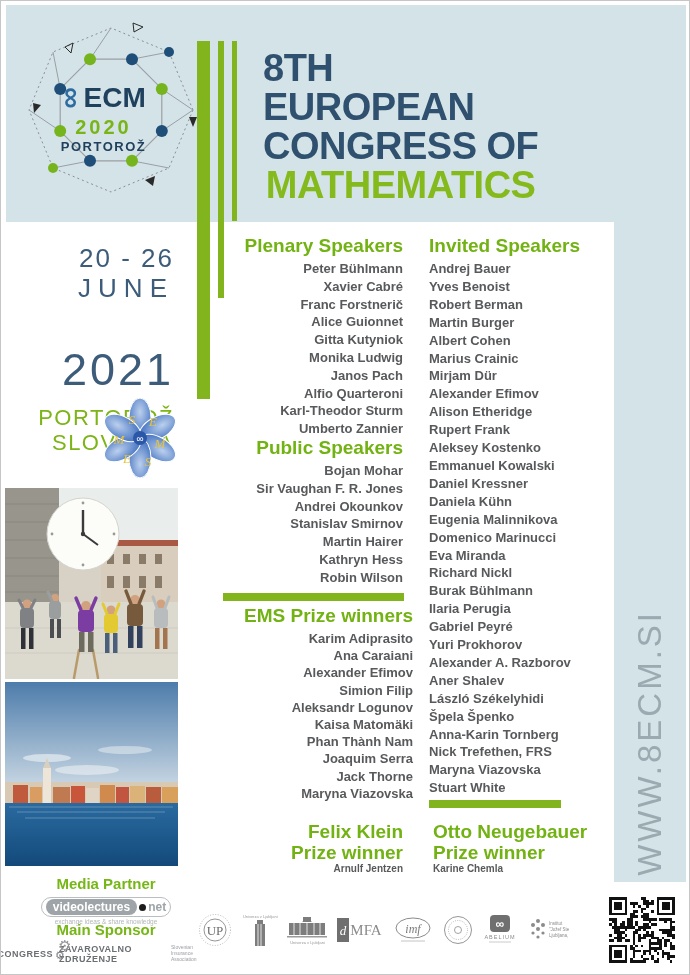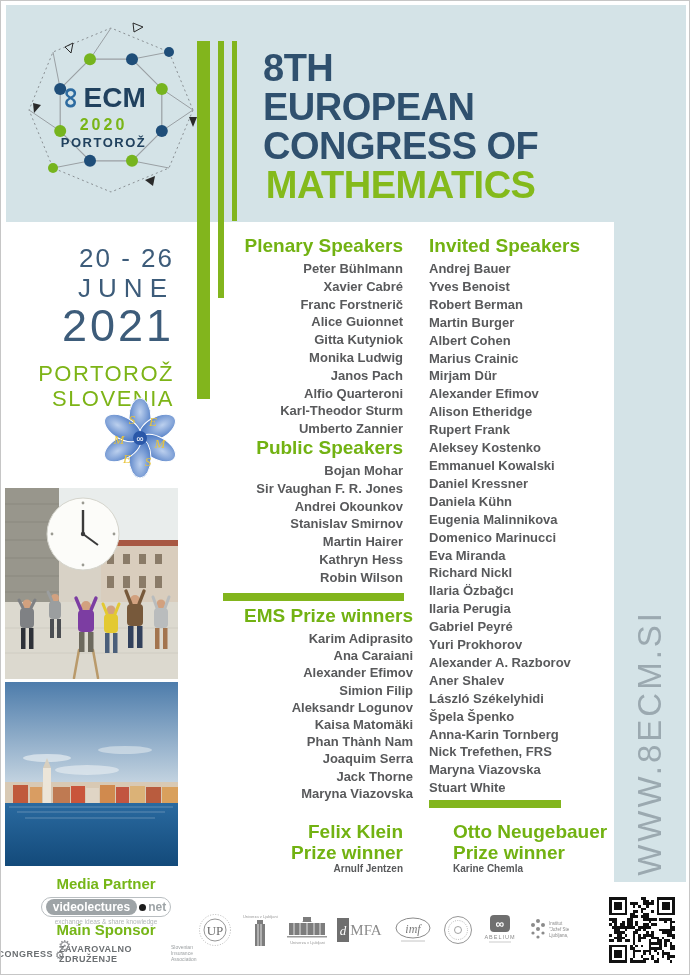--- a/index.html
+++ b/index.html
@@ -5,40 +5,40 @@
   html,body{margin:0;padding:0;background:#fff;}
   .page{position:relative;width:690px;height:975px;background:#fff;border:1px solid #c6c6c6;
         box-sizing:border-box;overflow:hidden;font-family:"Liberation Sans",sans-serif;}
   
   .header{position:absolute;left:5px;top:4px;width:680px;height:217px;background:#d4e3e7;}
   .octagon-svg{position:absolute;left:15px;top:12px;}
   .logo-center{position:absolute;left:40px;top:78px;width:115px;text-align:center;line-height:1;}
   .logo-row{display:flex;align-items:center;justify-content:center;gap:1px;}
   .logo-inf{display:inline-block;transform:rotate(90deg);color:#2d6ba0;font-size:30px;font-weight:bold;}
   .logo-ecm{color:#20415e;font-size:28px;font-weight:bold;letter-spacing:0;}
-  .logo-year{margin-top:4px;color:#79b517;font-size:16px;font-weight:bold;letter-spacing:3px;}
+  .logo-year{margin-top:4px;color:#79b517;font-size:20px;font-weight:bold;letter-spacing:3px;}
   .logo-city{margin-top:3px;color:#20415e;font-size:13px;font-weight:bold;letter-spacing:1.5px;}
   .title{position:absolute;left:257px;top:44px;font-size:38px;line-height:39px;font-weight:bold;
          color:#2f506e;letter-spacing:-0.5px;}
   .title .accent{color:#84ba1b;text-align:center;}
   
   .gbar{position:absolute;background:#82b51d;z-index:5;}
   .gbar1{left:196px;top:40px;width:13px;height:358px;}
   .gbar2{left:217px;top:40px;width:6px;height:257px;}
   .gbar3{left:231px;top:40px;width:5px;height:180px;}
   
   .right-strip{position:absolute;left:613px;top:221px;width:72px;height:660px;background:#d4e3e7;
                display:flex;flex-direction:column;align-items:center;justify-content:flex-end;}
   .vtext{writing-mode:vertical-rl;transform:rotate(180deg);color:#9ba9b0;font-size:33px;
          letter-spacing:3px;margin-bottom:6px;}
   
   .dates{position:absolute;left:8px;top:242px;width:165px;text-align:right;color:#3d5c7a;}
   .d1{font-size:26px;letter-spacing:2px;line-height:30px;}
   .d2{font-size:26px;letter-spacing:7px;line-height:30px;}
-  .dyear{font-size:45px;letter-spacing:3px;line-height:46px;}
+  .dyear{font-size:45px;letter-spacing:3px;line-height:46px;margin-top:44px;}
   .dloc{color:#7db417;font-size:22px;letter-spacing:1.5px;line-height:25px;}
   .dloc.first{margin-top:12px;}
   
   .photo1{position:absolute;left:4px;top:487px;}
   .photo2{position:absolute;left:4px;top:681px;}
   .ems-logo{position:absolute;left:100px;top:395px;}
   
   .sec{position:absolute;}
   .sec h2{margin:0 0 4px 0;font-size:19px;line-height:21px;color:#72b212;font-weight:bold;}
   .names .li{font-size:13px;font-weight:bold;color:#58595b;line-height:17.8px;white-space:nowrap;}
@@ -370,36 +370,36 @@
         <div class="li">Alison Etheridge</div>
         <div class="li">Rupert Frank</div>
         <div class="li">Aleksey Kostenko</div>
         <div class="li">Emmanuel Kowalski</div>
         <div class="li">Daniel Kressner</div>
         <div class="li">Daniela Kühn</div>
         <div class="li">Eugenia Malinnikova</div>
         <div class="li">Domenico Marinucci</div>
         <div class="li">Eva Miranda</div>
         <div class="li">Richard Nickl</div>
-        <div class="li">Ilaria Özbağcı</div>
+        <div class="li">Burak Bühlmann</div>
         <div class="li">Ilaria Perugia</div>
         <div class="li">Gabriel Peyré</div>
         <div class="li">Yuri Prokhorov</div>
         <div class="li">Alexander A. Razborov</div>
         <div class="li">Aner Shalev</div>
         <div class="li">László Székelyhidi</div>
         <div class="li">Špela Špenko</div>
         <div class="li">Anna-Karin Tornberg</div>
         <div class="li">Nick Trefethen, FRS</div>
         <div class="li">Maryna Viazovska</div>
         <div class="li">Stuart White</div>
       </div>
   </div>
   <div class="hbar" style="left:428px;top:799px;width:132px"></div>
-  <div class="sec prize" style="left:452px;top:820px;width:185px">
+  <div class="sec prize" style="left:432px;top:820px;width:185px">
     <h2>Otto Neugebauer</h2>
     <h2>Prize winner</h2>
     <div class="winner">Karine Chemla</div>
   </div>
 
   <div class="flabel" style="top:874px">Media Partner</div>
   <div class="vl-wrap">
     <div class="vl">
       <span class="vl-pill">videolectures</span>
       <span class="vl-dot"></span>

